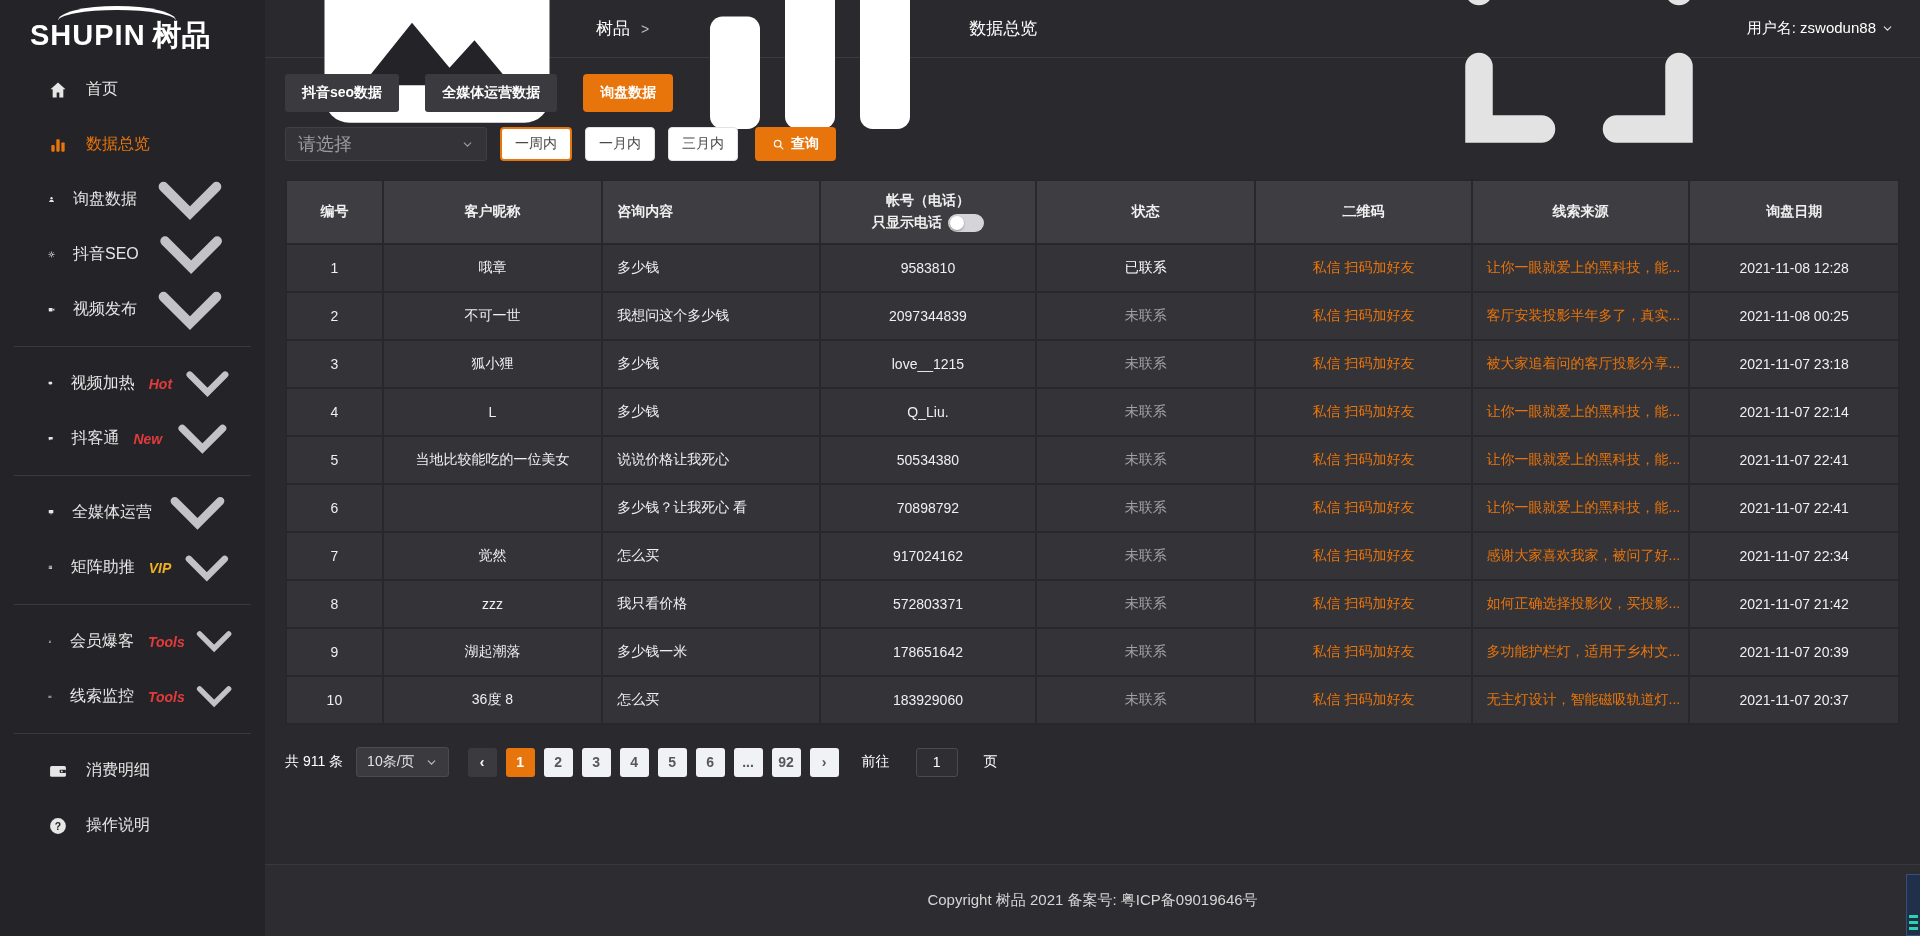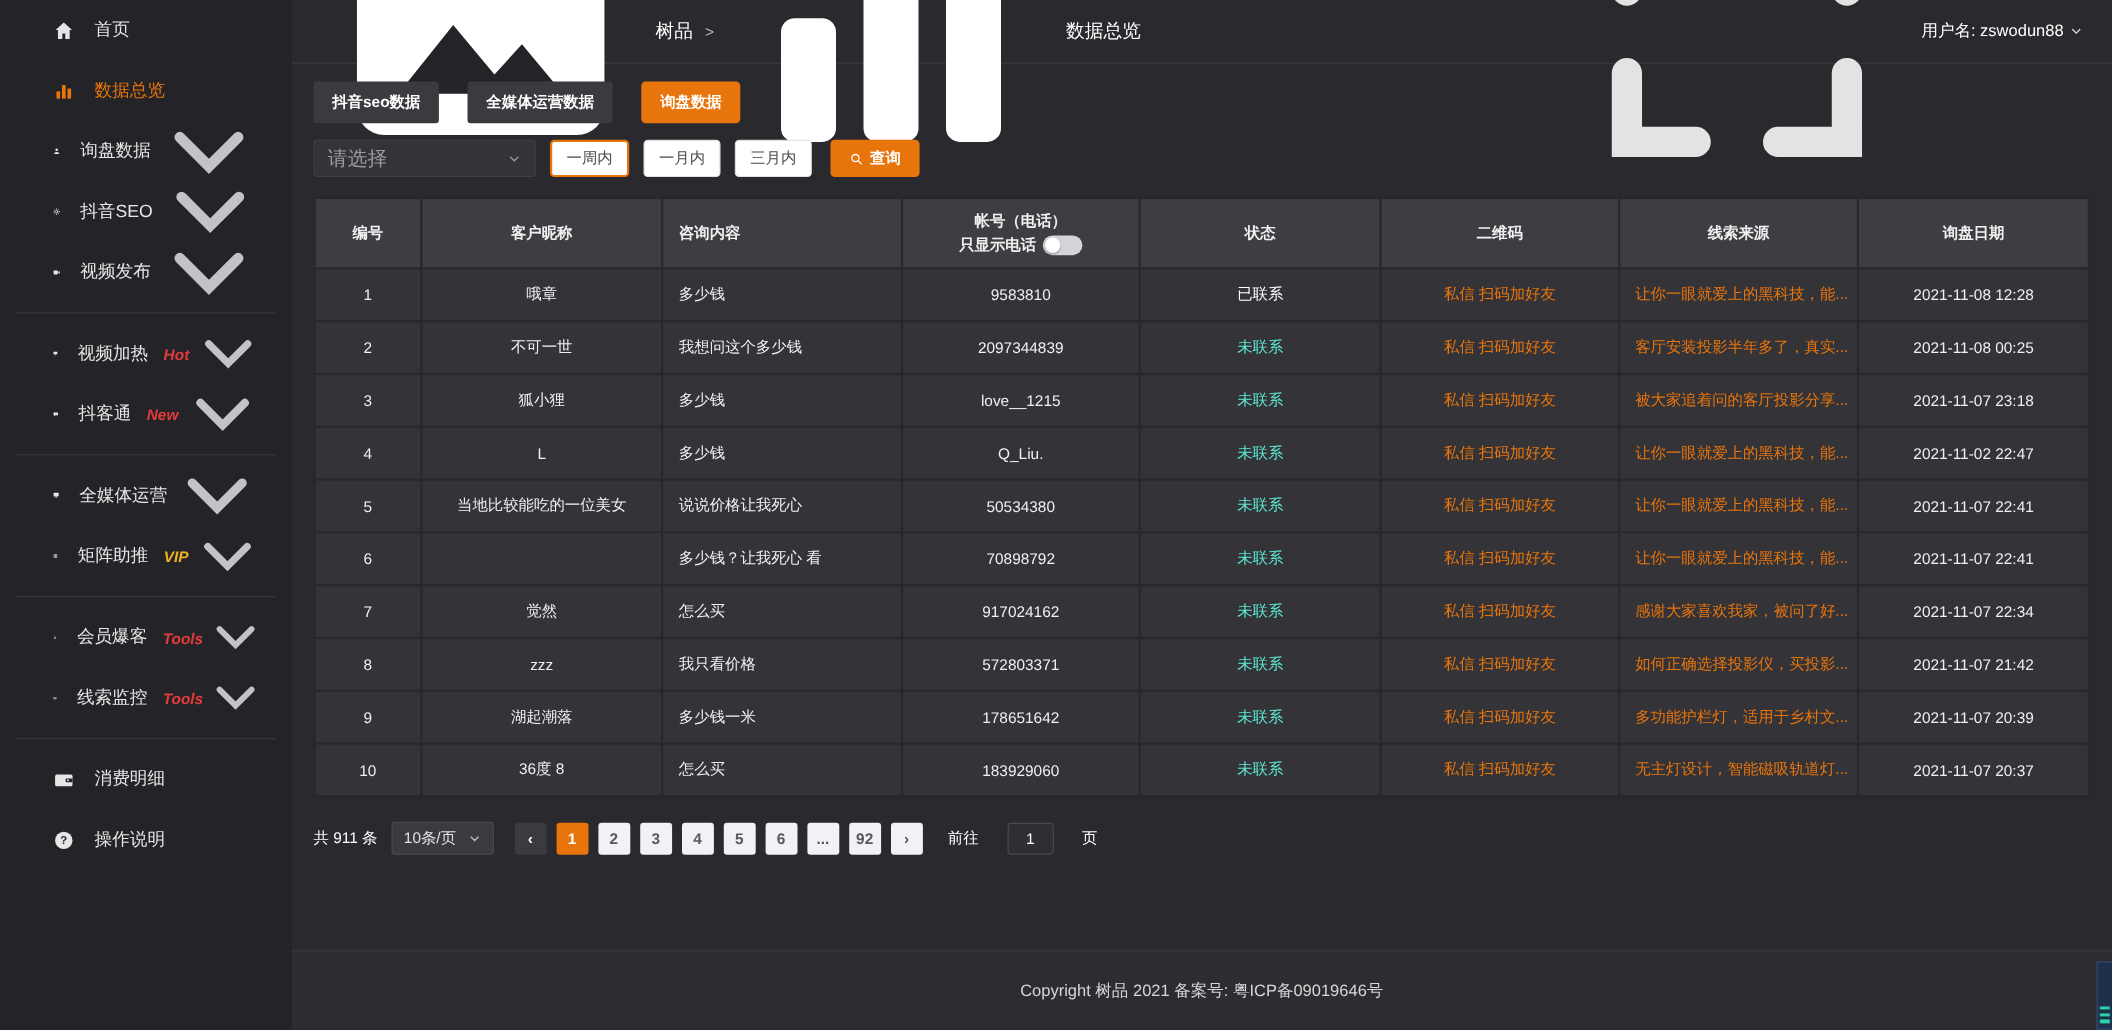--- a/index.html
+++ b/index.html
@@ -82,21 +82,21 @@
     background: #333338; border: 2px solid #28282c; text-align: center; color: #f0f0f0;
   }
   .data-table th { background: #3d3d42; font-weight: bold; height: 64px; padding: 4px 8px; }
   .data-table td { height: 48px; padding: 4px 8px; }
   .data-table th.left, .data-table td.left { text-align: left; padding-left: 14px; }
   .acct-head { display: flex; flex-direction: column; align-items: center; gap: 4px; }
   .toggle-row { display: flex; align-items: center; justify-content: center; gap: 6px; font-weight: bold; }
   .toggle { width: 36px; height: 18px; border-radius: 9px; background: #d4d4da; position: relative; cursor: pointer; display: inline-block; }
   .toggle .knob { position: absolute; left: 2px; top: 2px; width: 14px; height: 14px; border-radius: 50%; background: #fff; box-shadow: 0 1px 2px rgba(0,0,0,.35); }
   .status.contacted { color: #fff; }
-  .status.pending { color: #5eead4; }
+  .status.pending { color: #a3a3a3; }
   .olink { color: #e8740c; cursor: pointer; }
   
   .pagination { display: flex; align-items: center; margin-top: 22px; gap: 9px; color: #fff; }
   .pg-total { margin-right: 4px; }
   .pg-size {
     height: 30px; background: #3a3a3f; border: 1px solid #4a4a4f; border-radius: 3px; color: #e2e2e2;
     display: flex; align-items: center; gap: 10px; padding: 0 10px; cursor: pointer; margin-right: 10px;
   }
   .pg-size svg { width: 11px; height: 11px; color: #bbb; }
   .pg-btn {
@@ -122,20 +122,24 @@
   }
   .float-widget::after {
     content: ""; position: absolute; left: 2px; right: 2px; bottom: 3px; height: 17px;
     background: repeating-linear-gradient(180deg, #2fd0b4 0 3px, #17343f 3px 6px);
   }
 </style>
 </head>
 <body>
 
 <div class="sidebar">
+  <div class="logo">
+    <div class="logo-arc"></div>
+    <span class="logo-en">SHUPIN</span><span class="logo-cn">树品</span>
+  </div>
 
   <div class="side-item">
     <span class="icon">
         <svg viewBox="0 0 24 24" fill="currentColor" style="width: 100%; height: 100%;">
           <path d="M12 3l9 8.2h-2.6V21h-4.8v-6h-3.2v6H5.6v-9.8H3z"></path>
         </svg>
       </span>
     <span class="lbl">首页</span>
   </div>
   <div class="side-item active">
@@ -439,21 +443,21 @@
             <td>2021-11-07 23:18</td>
           </tr>
           <tr>
             <td>4</td>
             <td>L</td>
             <td class="left">多少钱</td>
             <td>Q_Liu.</td>
             <td><span class="status pending">未联系</span></td>
             <td><span class="olink">私信 扫码加好友</span></td>
             <td class="left"><span class="olink">让你一眼就爱上的黑科技，能...</span></td>
-            <td>2021-11-02 22:47</td>
+            <td>2021-11-07 22:14</td>
           </tr>
           <tr>
             <td>5</td>
             <td>当地比较能吃的一位美女</td>
             <td class="left">说说价格让我死心</td>
             <td>50534380</td>
             <td><span class="status pending">未联系</span></td>
             <td><span class="olink">私信 扫码加好友</span></td>
             <td class="left"><span class="olink">让你一眼就爱上的黑科技，能...</span></td>
             <td>2021-11-07 22:41</td>

